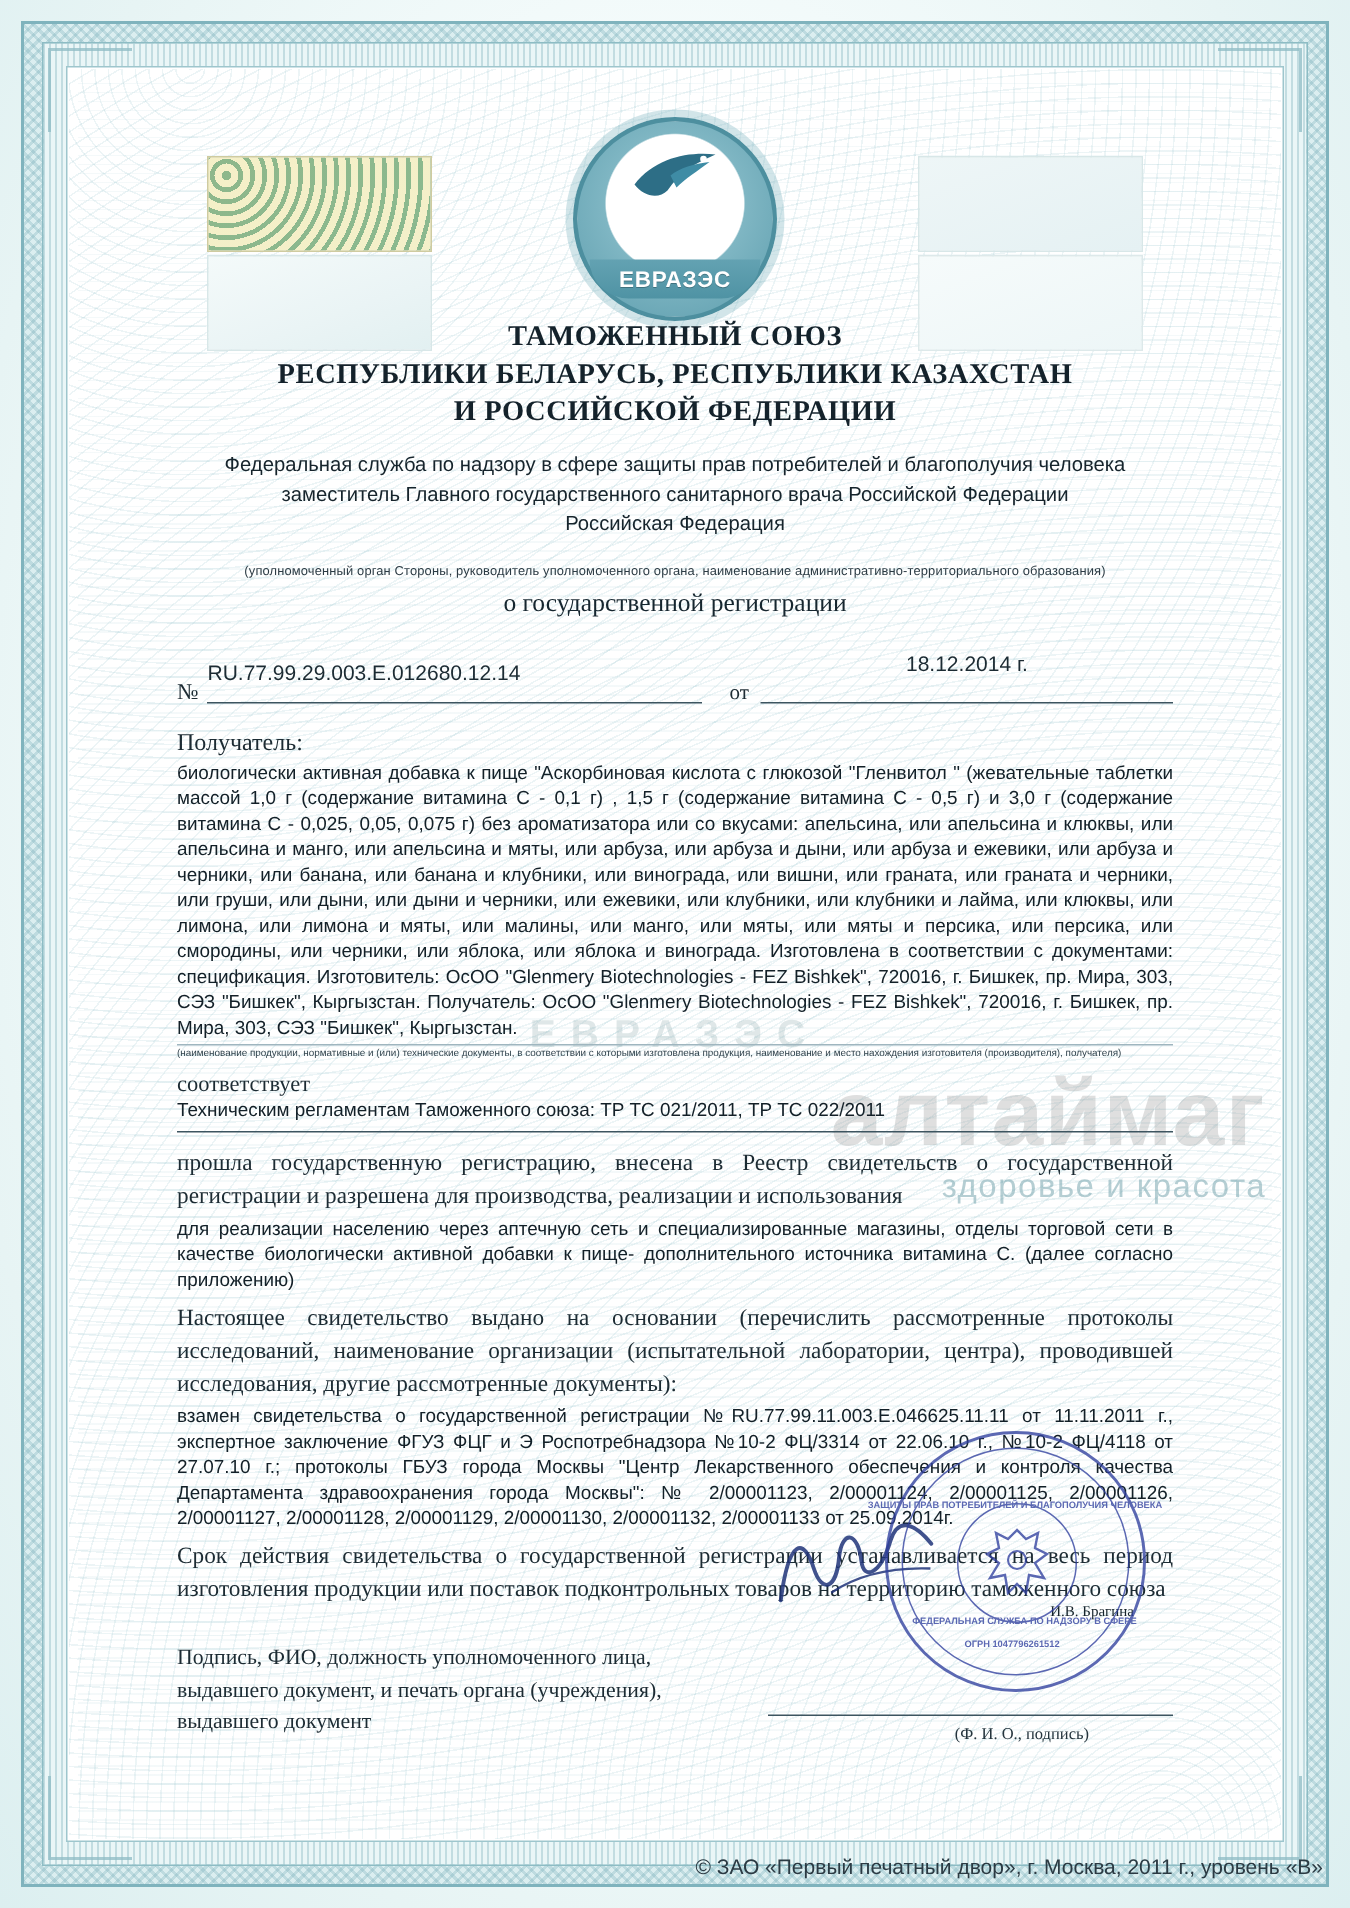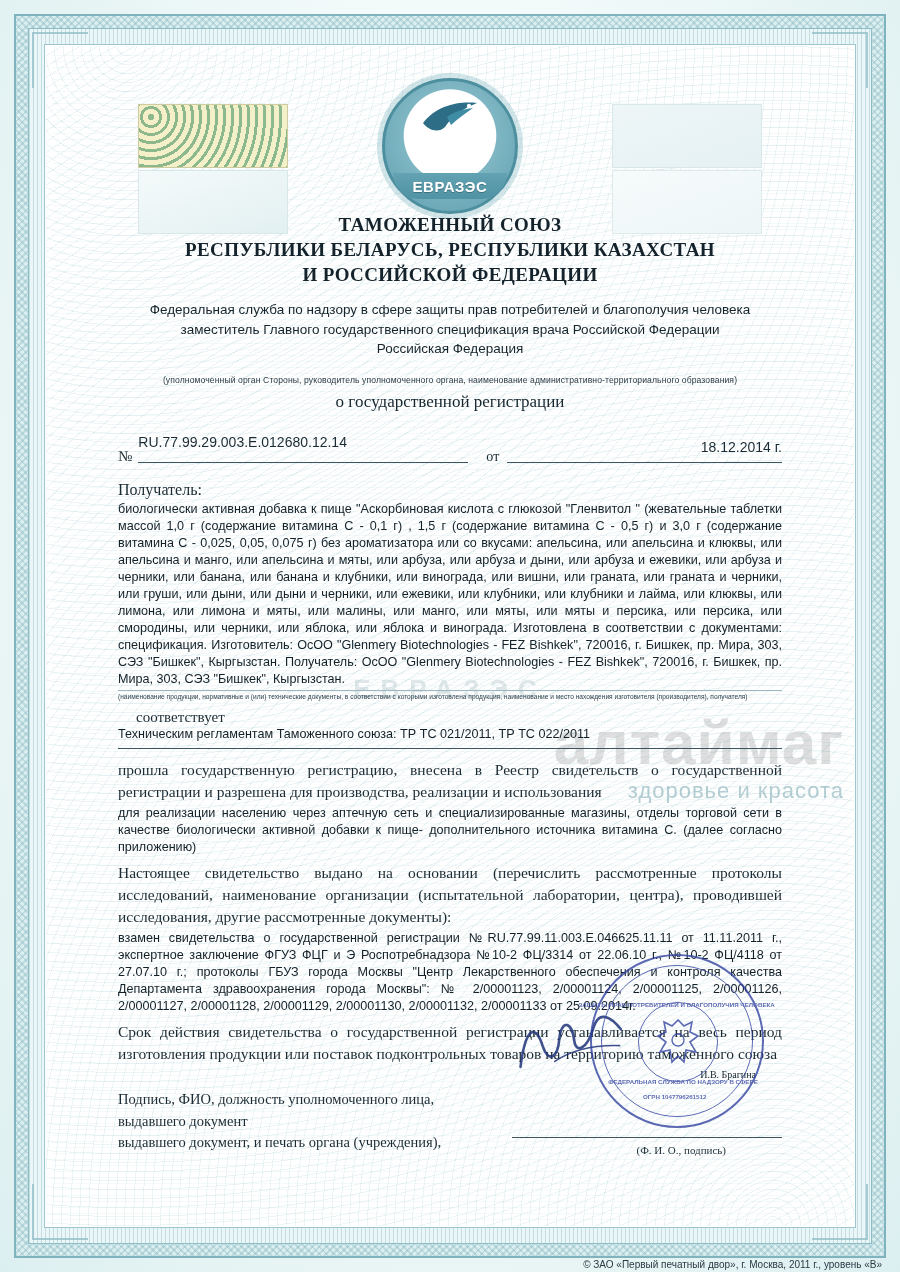--- a/index.html
+++ b/index.html
@@ -134,33 +134,33 @@
     font-size:15px;
   }
   .numrow .lbl{font-size:15px;margin-right:6px;}
   .numrow .val{font-family:"Liberation Sans", sans-serif;font-size:14px;}
   .numrow .line{
     flex:0 0 330px;border-bottom:1px solid #3d5560;margin:0 6px 2px 0;padding-bottom:12px;
     text-align:left;
   }
   .numrow .date-lbl{margin:0 8px 0 12px;font-size:14px;}
   .numrow .date-line{
-    flex:1;border-bottom:1px solid #3d5560;margin-bottom:2px;padding-bottom:7px;text-align:right;
+    flex:1;border-bottom:1px solid #3d5560;margin-bottom:2px;padding-bottom:18px;text-align:center;
   }
   .section-label{
     margin-top:16px;font-family:"Liberation Serif", serif;font-size:16px;
   }
   .body-text{
     font-size:12.6px;line-height:1.35;text-align:justify;color:#132028;margin-top:2px;
   }
   .micro{
     font-size:6.6px;color:#31434d;line-height:1.2;margin-top:2px;border-top:1px solid #9fb6bf;padding-top:2px;
   }
   .ser{
-    font-family:"Liberation Serif", serif;font-size:15px;margin-top:8px;margin-left:18px;
+    font-family:"Liberation Serif", serif;font-size:15px;margin-top:8px;
   }
   .para-serif{
     font-family:"Liberation Serif", serif;font-size:15.5px;line-height:1.42;text-align:justify;margin-top:10px;
   }
   .underline-row{border-bottom:1px solid #3d5560;height:3px;margin-top:2px;}
   .sign-block{
     margin-top:24px;font-family:"Liberation Serif", serif;font-size:14.5px;line-height:1.5;
     position:relative;
   }
   .sign-line{
@@ -210,21 +210,21 @@
   .signature{
     position:absolute;right:218px;bottom:150px;width:120px;height:60px;
     color:#20347a;font-family:"Liberation Serif", serif;font-size:40px;
     transform:rotate(-12deg);opacity:.85;
   }
   .sign-name{
     position:absolute;right:92px;bottom:140px;font-family:"Liberation Serif", serif;
     font-size:10px;color:#16242c;
   }
   .footer{
-    position:absolute;right:18px;bottom:2px;font-size:10px;color:#2b3a43;
+    position:absolute;right:18px;bottom:20px;font-size:14px;color:#2b3a43;
   }
 </style>
 </head>
 <body>
 
 <div class="certificate">
 
   <div class="border-outer"></div>
   <div class="border-mid"></div>
   <div class="border-inner"></div>
@@ -263,21 +263,21 @@
     <div class="content">
 
       <h1 class="ts">
         <span>ТАМОЖЕННЫЙ СОЮЗ</span><br>
         <span>РЕСПУБЛИКИ БЕЛАРУСЬ, РЕСПУБЛИКИ КАЗАХСТАН</span><br>
         <span>И РОССИЙСКОЙ ФЕДЕРАЦИИ</span>
       </h1>
 
       <div class="fed-block">
         <div>Федеральная служба по надзору в сфере защиты прав потребителей и благополучия человека</div>
-        <div>заместитель Главного государственного спецификация врача Российской Федерации</div>
+        <div>заместитель Главного государственного санитарного врача Российской Федерации</div>
         <div>Российская Федерация</div>
       </div>
 
       <div class="organ-note">(уполномоченный орган Стороны, руководитель уполномоченного органа, наименование административно-территориального образования)</div>
 
       <div class="title-sub">о государственной регистрации</div>
 
       <div class="numrow">
         <span class="lbl">№</span>
         <span class="line val">RU.77.99.29.003.Е.012680.12.14</span>
@@ -296,22 +296,22 @@
       <div class="para-serif">прошла государственную регистрацию, внесена в Реестр свидетельств о государственной регистрации и разрешена для производства, реализации и использования</div>
       <div class="body-text">для реализации населению через аптечную сеть и специализированные магазины, отделы торговой сети в качестве биологически активной добавки к пище- дополнительного источника витамина С. (далее согласно приложению)</div>
 
       <div class="para-serif" style="margin-top:6px">Настоящее свидетельство выдано на основании (перечислить рассмотренные протоколы исследований, наименование организации (испытательной лаборатории, центра), проводившей исследования, другие рассмотренные документы):</div>
       <div class="body-text">взамен свидетельства о государственной регистрации №RU.77.99.11.003.Е.046625.11.11 от 11.11.2011 г., экспертное заключение ФГУЗ ФЦГ и Э Роспотребнадзора №10-2 ФЦ/3314 от 22.06.10 г., №10-2 ФЦ/4118 от 27.07.10 г.; протоколы ГБУЗ города Москвы "Центр Лекарственного обеспечения и контроля качества Департамента здравоохранения города Москвы": № 2/00001123, 2/00001124, 2/00001125, 2/00001126, 2/00001127, 2/00001128, 2/00001129, 2/00001130, 2/00001132, 2/00001133 от 25.09.2014г.</div>
 
       <div class="para-serif" style="margin-top:6px">Срок действия свидетельства о государственной регистрации устанавливается на весь период изготовления продукции или поставок подконтрольных товаров на территорию таможенного союза</div>
 
       <div class="sign-block">
         <div>Подпись, ФИО, должность уполномоченного лица,</div>
+        <div>выдавшего документ, и печать органа (учреждения),</div>
         <div>выдавшего документ</div>
-        <div>выдавшего документ, и печать органа (учреждения),</div>
         <div class="sign-line"></div>
         <div class="fio-note">(Ф. И. О., подпись)</div>
       </div>
 
     </div>
 
     <div class="signature">
       <svg width="120" height="60" viewBox="0 0 120 60" aria-hidden="true">
         <path d="M6 46 C20 6, 30 8, 32 30 C34 48, 44 46, 50 26 C56 8, 66 12, 64 32 C63 44, 74 44, 86 22 C94 8, 104 14, 112 30" fill="none" stroke="#20347a" stroke-width="2.6" stroke-linecap="round"></path>
         <path d="M40 48 C60 40, 84 40, 108 46" fill="none" stroke="#20347a" stroke-width="1.6"></path>

